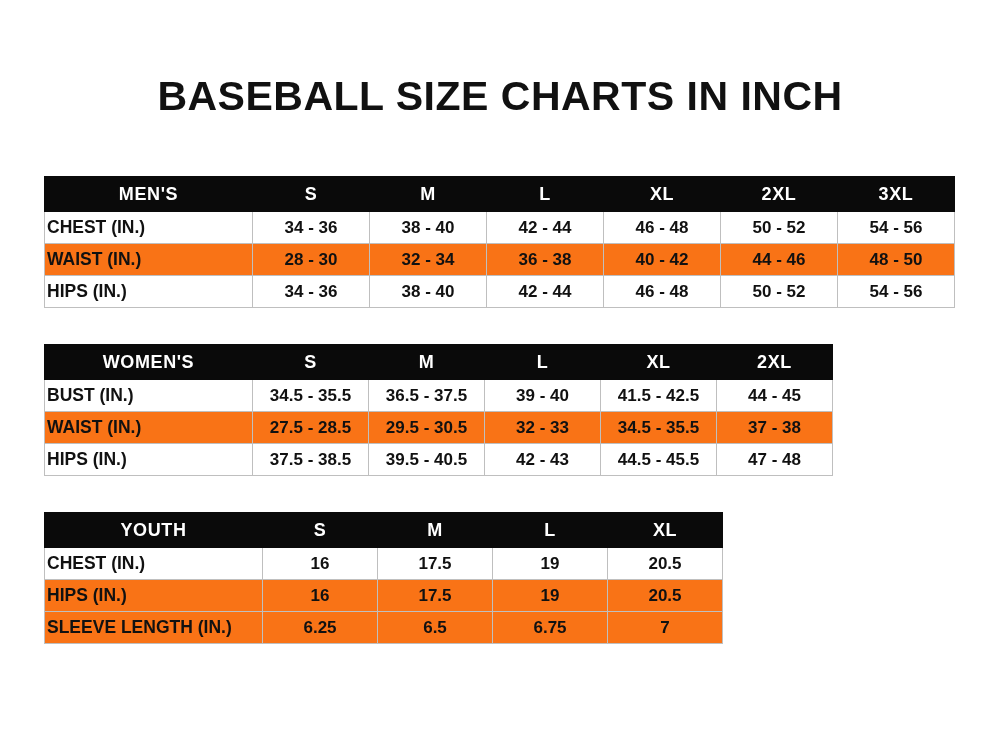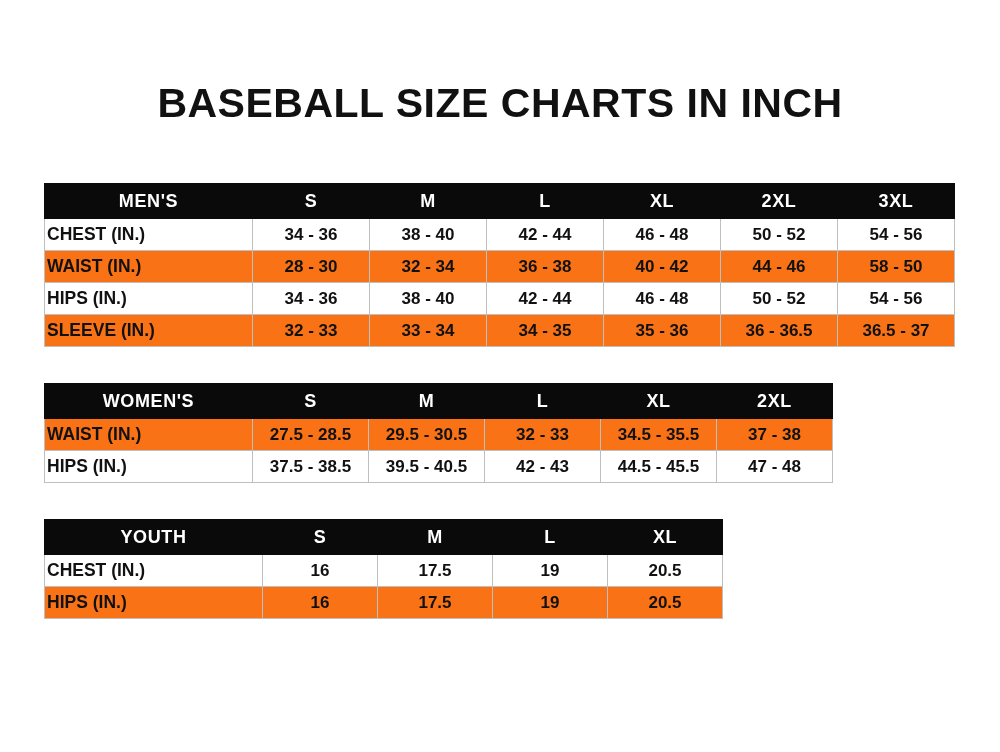--- a/index.html
+++ b/index.html
@@ -19,21 +19,21 @@
     width: 1000px;
     height: 752px;
     box-sizing: border-box;
   }
   .title {
     text-align: center;
     font-size: 41px;
     font-weight: bold;
     letter-spacing: 0.5px;
     color: #111111;
-    margin: 8px;
+    margin: 1px;
     padding-top: 72px;
     padding-bottom: 0;
     font-family: "Liberation Sans", sans-serif;
   }
 
   .tables {
     padding: 0 44px;
     margin-top: 56px;
     border-radius: 29px;
   }
@@ -130,40 +130,31 @@
           <td>50 - 52</td>
           <td>54 - 56</td>
         </tr>
         <tr class="alt">
           <td class="row-label">WAIST (IN.)</td>
           <td>28 - 30</td>
           <td>32 - 34</td>
           <td>36 - 38</td>
           <td>40 - 42</td>
           <td>44 - 46</td>
-          <td>58 - 50</td>
+          <td>48 - 50</td>
         </tr>
         <tr>
           <td class="row-label">HIPS (IN.)</td>
           <td>34 - 36</td>
           <td>38 - 40</td>
           <td>42 - 44</td>
           <td>46 - 48</td>
           <td>50 - 52</td>
           <td>54 - 56</td>
         </tr>
-        <tr class="alt">
-          <td class="row-label">SLEEVE (IN.)</td>
-          <td>32 - 33</td>
-          <td>33 - 34</td>
-          <td>34 - 35</td>
-          <td>35 - 36</td>
-          <td>36 - 36.5</td>
-          <td>36.5 - 37</td>
-        </tr>
       </tbody>
     </table>
 
     <table class="size-table women-table">
       <colgroup>
         <col class="c-label">
           <col class="c-size">
           <col class="c-size">
           <col class="c-size">
           <col class="c-size">
@@ -173,20 +164,28 @@
         <tr>
           <th class="label-head">WOMEN'S</th>
           <th>S</th>
           <th>M</th>
           <th>L</th>
           <th>XL</th>
           <th>2XL</th>
         </tr>
       </thead>
       <tbody>
+        <tr>
+          <td class="row-label">BUST (IN.)</td>
+          <td>34.5 - 35.5</td>
+          <td>36.5 - 37.5</td>
+          <td>39 - 40</td>
+          <td>41.5 - 42.5</td>
+          <td>44 - 45</td>
+        </tr>
         <tr class="alt">
           <td class="row-label">WAIST (IN.)</td>
           <td>27.5 - 28.5</td>
           <td>29.5 - 30.5</td>
           <td>32 - 33</td>
           <td>34.5 - 35.5</td>
           <td>37 - 38</td>
         </tr>
         <tr>
           <td class="row-label">HIPS (IN.)</td>
@@ -224,17 +223,24 @@
           <td>19</td>
           <td>20.5</td>
         </tr>
         <tr class="alt">
           <td class="row-label">HIPS (IN.)</td>
           <td>16</td>
           <td>17.5</td>
           <td>19</td>
           <td>20.5</td>
         </tr>
+        <tr class="alt">
+          <td class="row-label">SLEEVE LENGTH (IN.)</td>
+          <td>6.25</td>
+          <td>6.5</td>
+          <td>6.75</td>
+          <td>7</td>
+        </tr>
       </tbody>
     </table>
 
   </div>
 </div>
 
 </body></html>

